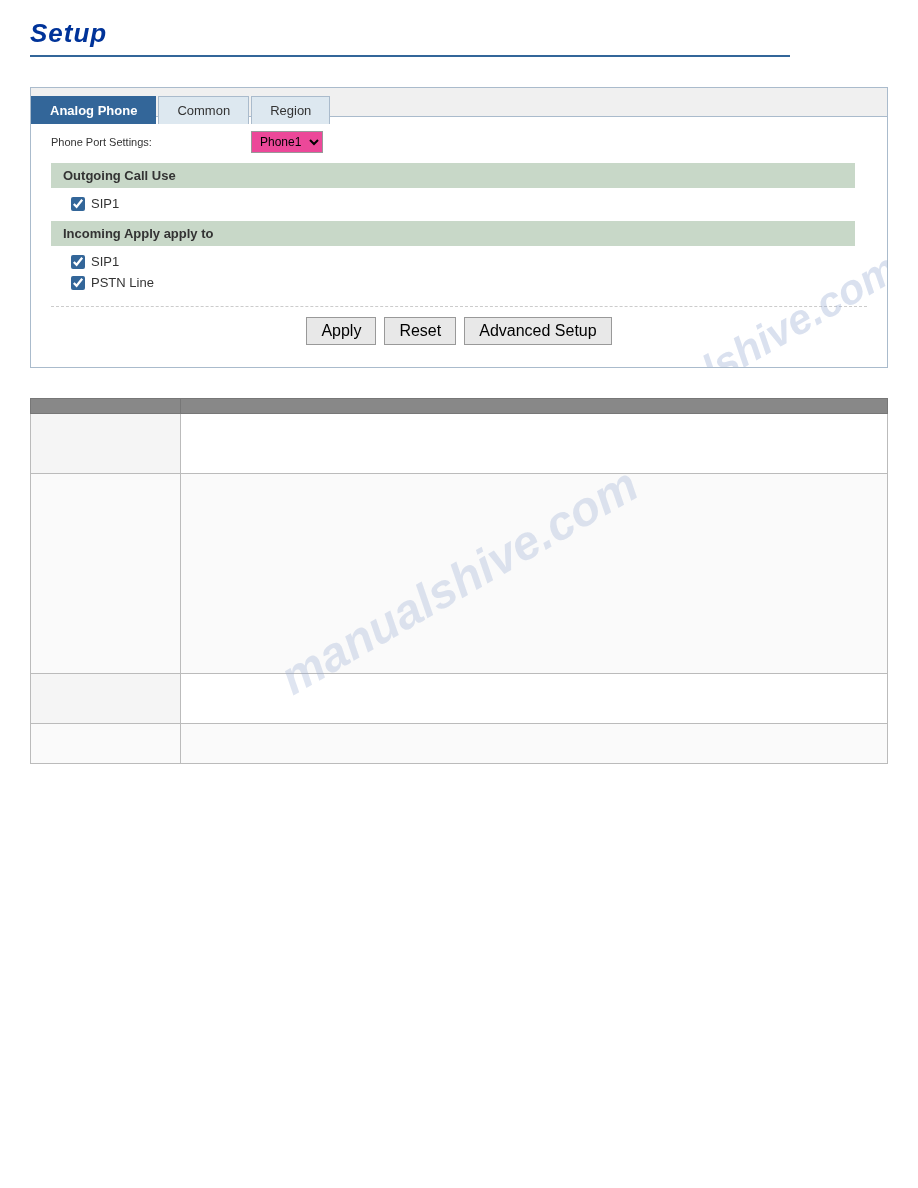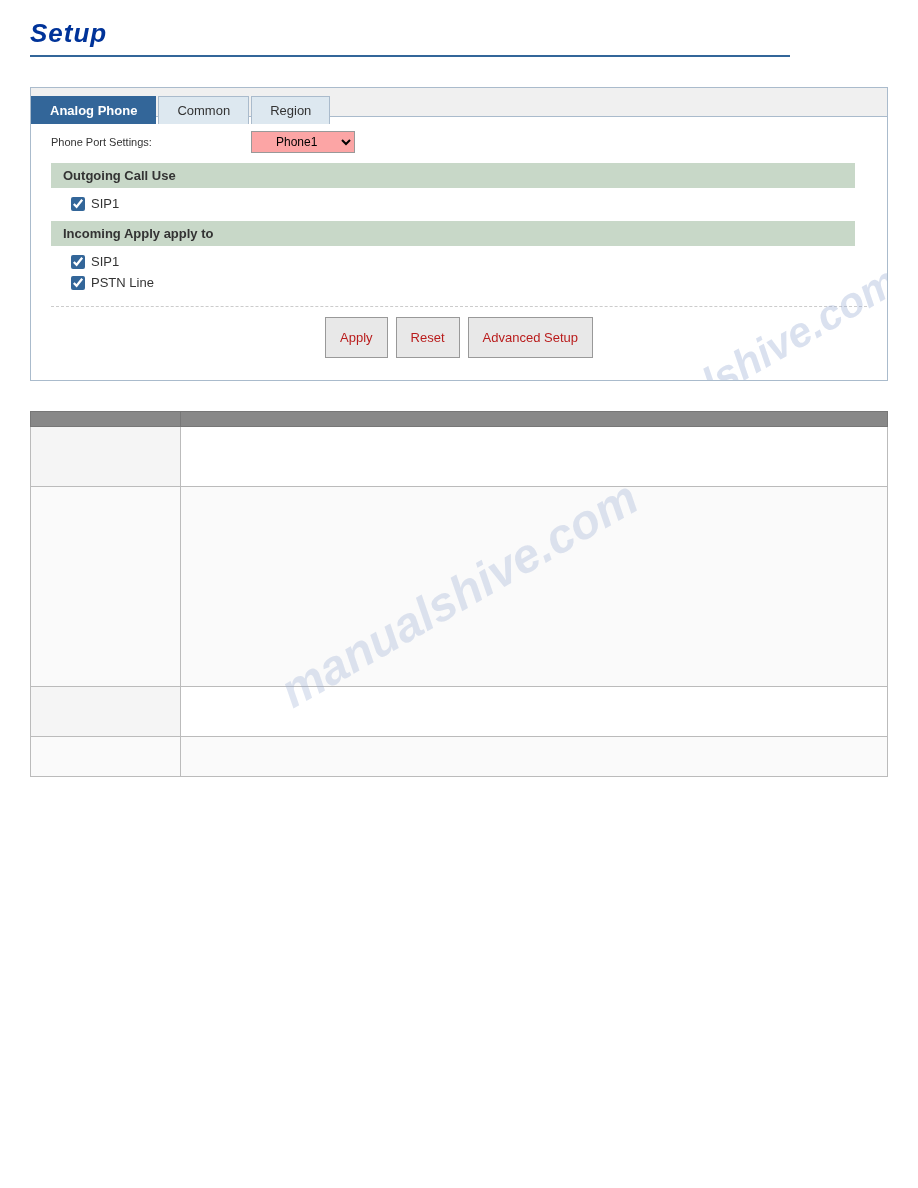--- a/index.html
+++ b/index.html
@@ -85,24 +85,24 @@
       margin-bottom: 10px;
     }
     .form-label {
       width: 200px;
       color: #333;
       font-size: 11px;
     }
 
     
     .phone-select {
-      padding: 2px 20px;
+      padding: 2px 4px;
       font-size: 12px;
       border: 1px solid #999;
-      background: #fca5a5;
+      background: #ec4899;
     }
 
     
     .section-header {
       background: #c8d8c8;
       padding: 5px 12px;
       font-weight: bold;
       font-size: 13px;
       color: #333;
       margin: 10px 12px 8px 0;
@@ -128,26 +128,26 @@
     
     .button-row {
       display: flex;
       justify-content: center;
       gap: 8px;
       margin: 16px 0 8px 0;
       padding-top: 10px;
       border-top: 1px dashed #ccc;
     }
     .btn {
-      padding: 12px 14px;
-      font-size: 13px;
+      padding: 4px 14px;
+      font-size: 16px;
       border: 1px solid #999;
       background: #e8e8e8;
       cursor: pointer;
-      color: #b91c1c;
+      color: #000000;
     }
 
     
     .watermark {
       position: absolute;
       font-size: 38px;
       color: rgba(150, 170, 210, 0.35);
       font-style: italic;
       font-weight: bold;
       transform: rotate(-30deg);

